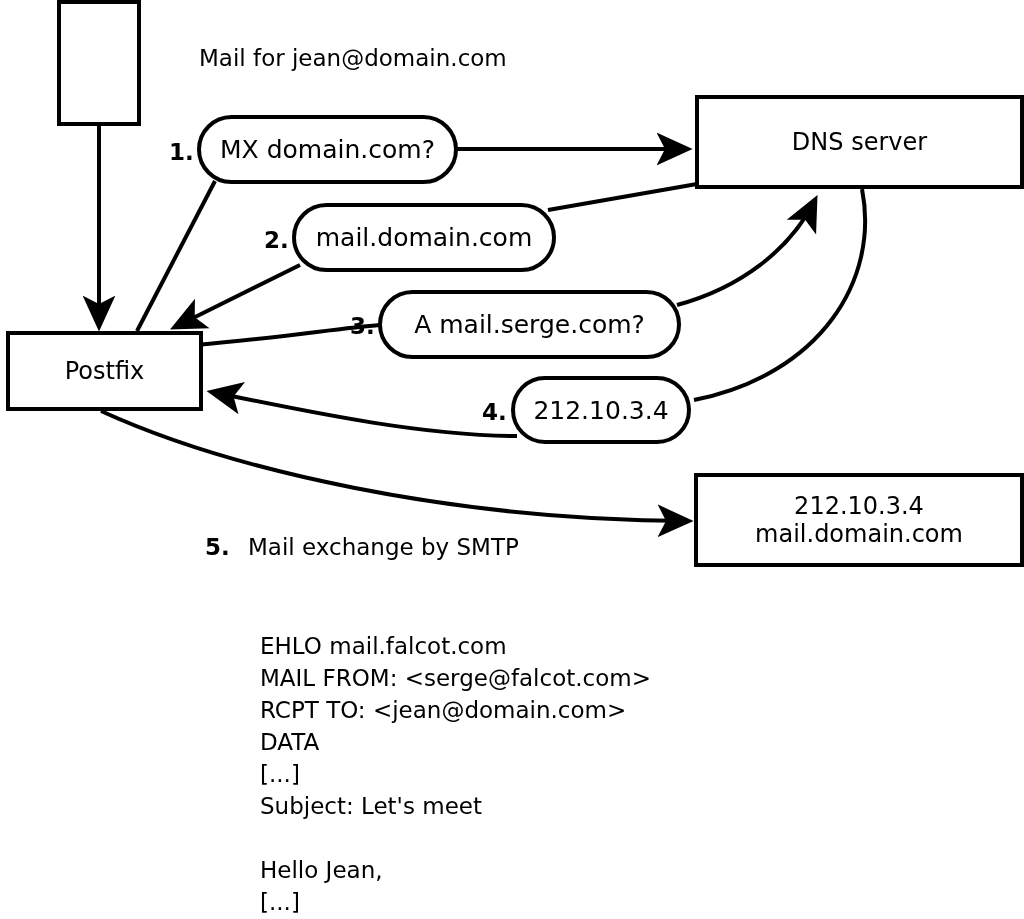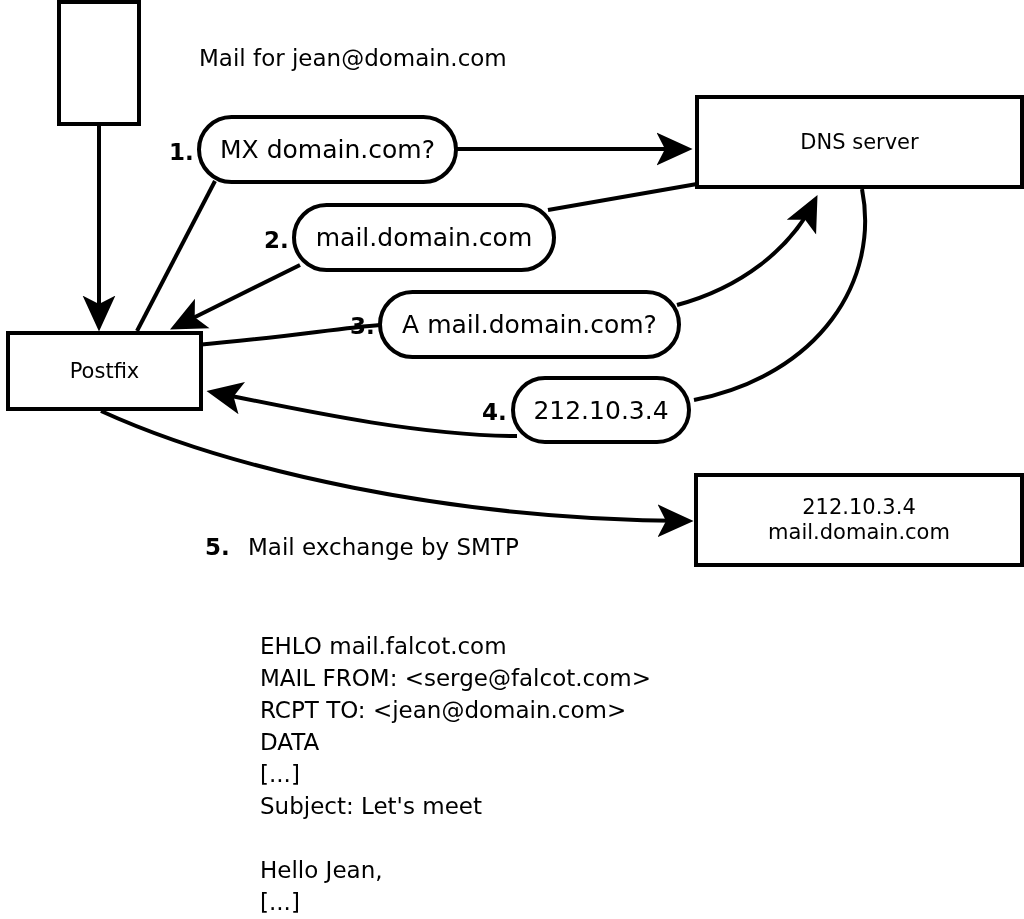--- a/index.html
+++ b/index.html
@@ -27,21 +27,21 @@
   .node-box {
     position: absolute;
     box-sizing: border-box;
     border: 4px solid #000000;
     background: #ffffff;
     display: flex;
     flex-direction: column;
     align-items: center;
     justify-content: center;
     text-align: center;
-    font-size: 21px;
+    font-size: 24px;
     color: #000000;
     line-height: 1.18;
   }
   .bubble {
     position: absolute;
     box-sizing: border-box;
     border: 4px solid #000000;
     background: #ffffff;
     border-radius: 999px;
     display: flex;
@@ -141,21 +141,21 @@
     <span>MX domain.com?</span>
   </div>
 
   <div class="step-num" style="left:264px; top:227px;">2.</div>
   <div class="bubble" style="left:292px; top:203px; width:264px; height:69px;">
     <span>mail.domain.com</span>
   </div>
 
   <div class="step-num" style="left:350px; top:313px;">3.</div>
   <div class="bubble" style="left:378px; top:290px; width:303px; height:69px;">
-    <span>A mail.domain.com?</span>
+    <span>A mail.serge.com?</span>
   </div>
 
   <div class="step-num" style="left:482px; top:399px;">4.</div>
   <div class="bubble" style="left:511px; top:376px; width:180px; height:68px;">
     <span>212.10.3.4</span>
   </div>
 
   <div class="step-num" style="left:205px; top:534px;">5.</div>
   <div class="smtp-line" style="left:248px; top:534px;">Mail exchange by SMTP</div>
 

